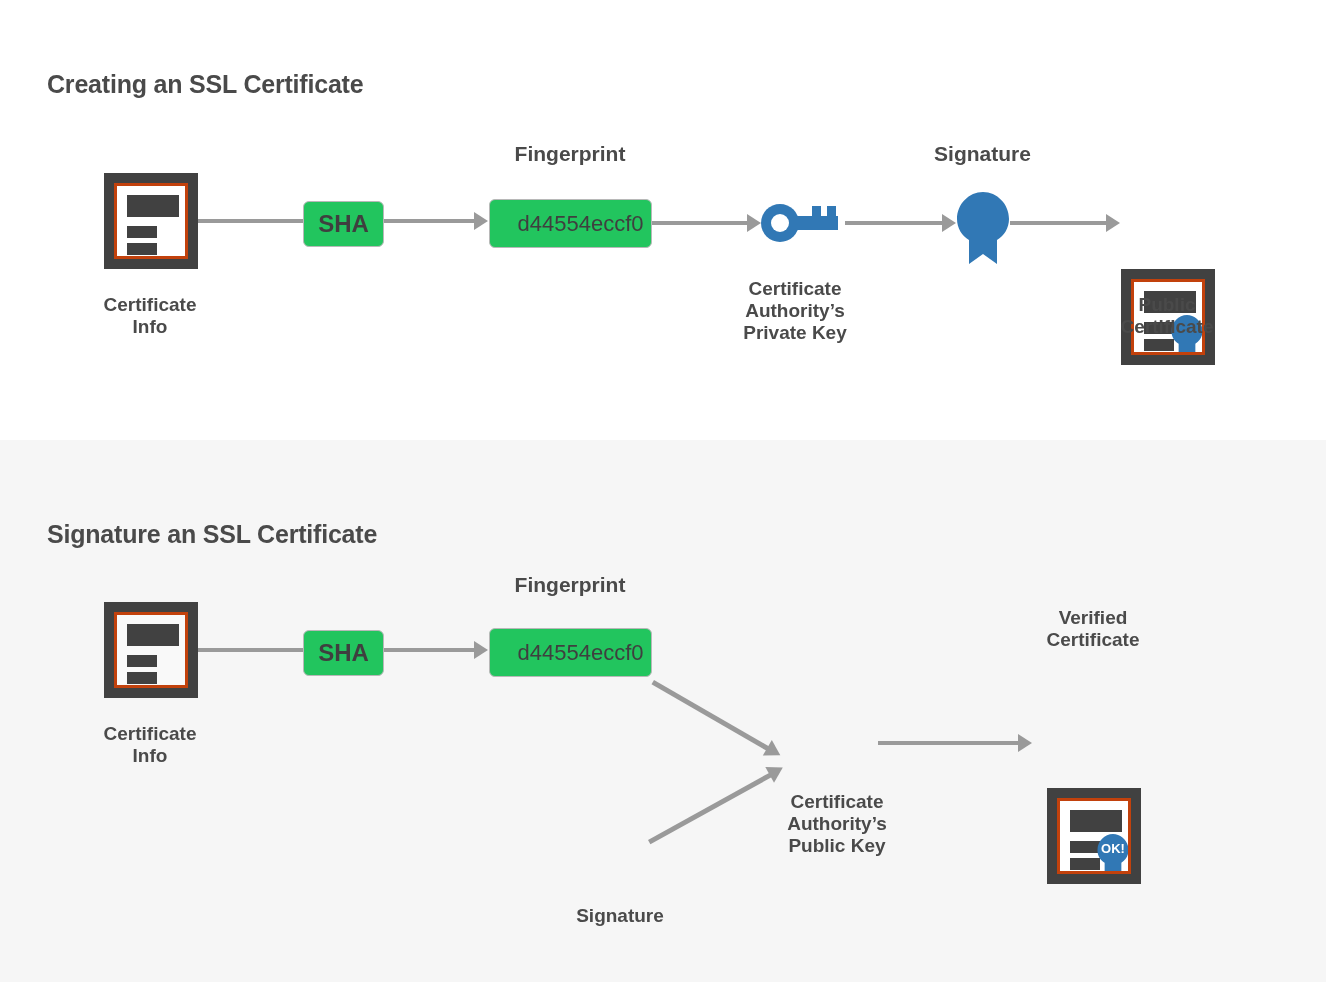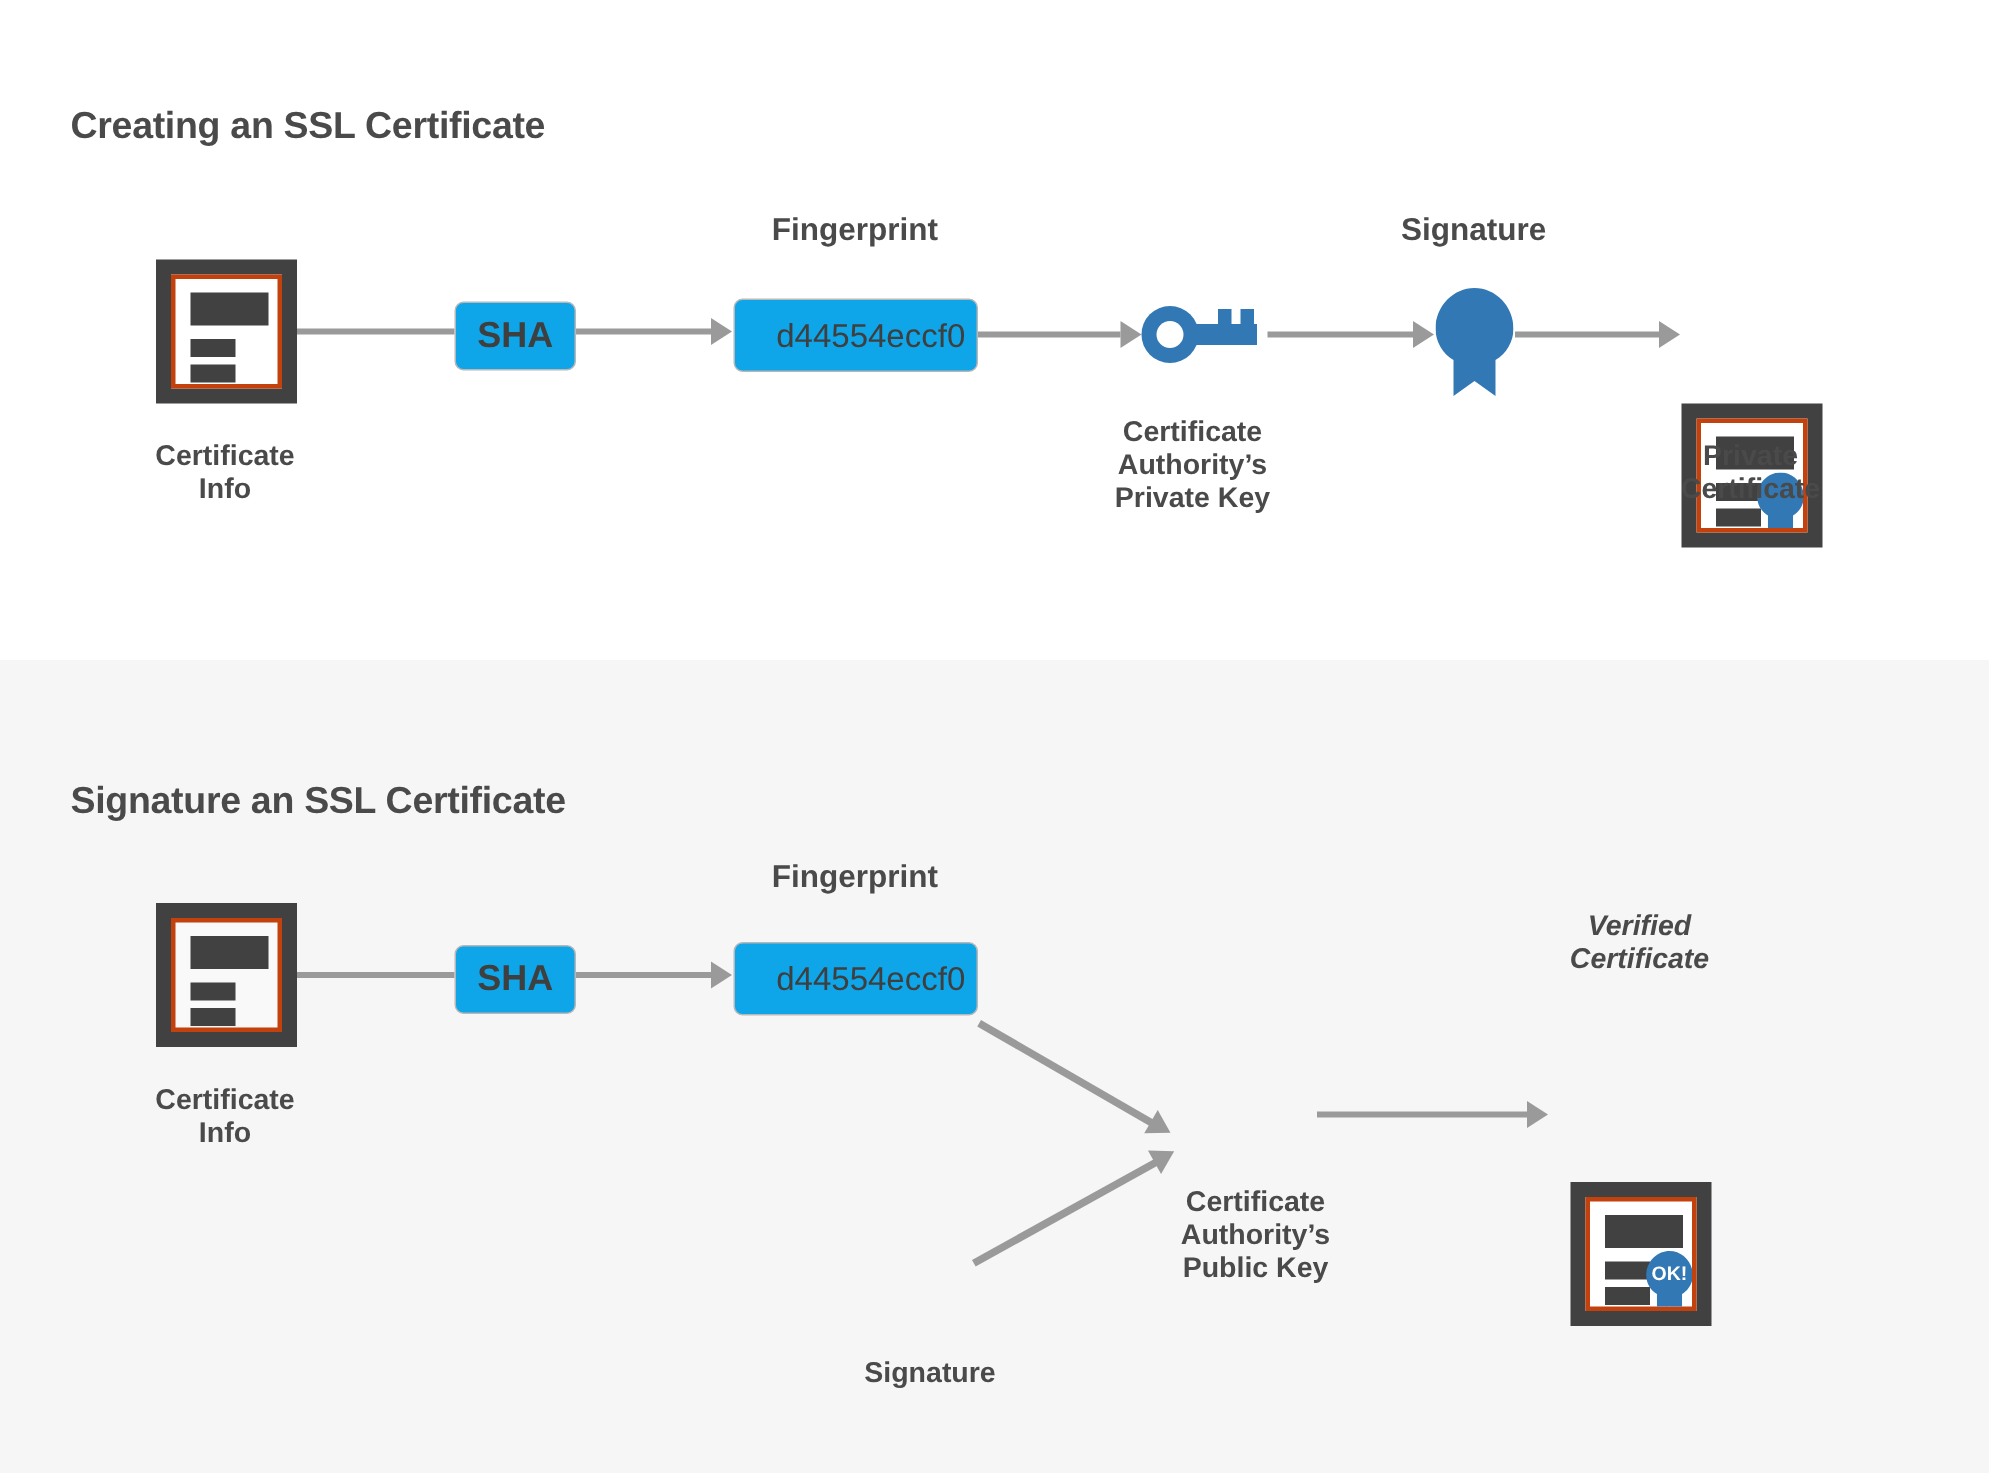--- a/index.html
+++ b/index.html
@@ -74,21 +74,21 @@
   .cert-white-bg .inner { background: #ffffff; }
   .cert-gray-bg .inner { background: #f9f9f9; }
   .cert .bar {
     position: absolute;
     background: #414141;
   }
 
   
   .textbox {
     position: absolute;
-    background: #0ea5e9;
+    background: #22c55e;
     border: 1px solid #b8b8b8;
     border-radius: 6px;
     box-sizing: border-box;
     display: flex;
     align-items: center;
     justify-content: center;
     color: #3f3f3f;
     white-space: nowrap;
   }
   .textbox.sha {
@@ -195,21 +195,21 @@
   <div class="node cert cert-white-bg" style="left:1121px; top:173px; width:94px; height:96px;">
     <div class="inner" style="left:10px; top:10px; right:10px; bottom:10px;">
       <div class="bar" style="left:10px; top:9px; width:52px; height:22px;"></div>
       <div class="bar" style="left:10px; top:40px; width:30px; height:12px;"></div>
       <div class="bar" style="left:10px; top:57px; width:30px; height:12px;"></div>
       <svg style="position:absolute; left:37px; top:33px;" width="32" height="43" viewBox="0 0 52 72">
         <path d="M26 0 C40 0 52 12 52 27 C52 36 47 44 40 48 L40 72 L26 62 L12 72 L12 48 C5 44 0 36 0 27 C0 12 12 0 26 0 Z" fill="#3178b5"></path>
       </svg>
     </div>
   </div>
-  <div class="caption" style="left:1077px; top:294px; width:180px;">Private
+  <div class="caption" style="left:1077px; top:294px; width:180px;">Public
 Certificate</div>
 </div>
 
 <div class="section" id="section-verify">
 
   <div class="section-title" id="title-verify" style="top:52px;">Signature an SSL Certificate</div>
 
   <div class="node cert cert-gray-bg" style="left:104px; top:162px; width:94px; height:96px;">
     <div class="inner" style="left:10px; top:10px; right:10px; bottom:10px;">
       <div class="bar" style="left:10px; top:9px; width:52px; height:22px;"></div>
@@ -242,21 +242,21 @@
 
   <div class="caption" style="left:742px; top:351px; width:190px;">Certificate
 Authority’s
 Public Key</div>
 
   <div class="caption" style="left:530px; top:465px; width:180px;">Signature</div>
 
   <div class="line" style="left:878px; top:301px; width:140px;"></div>
   <div class="arrow" style="left:1018px; top:294px;"></div>
 
-  <div class="caption" style="left:1003px; top:167px; width:180px;font-style:italic;">Verified
+  <div class="caption" style="left:1003px; top:167px; width:180px;">Verified
 Certificate</div>
   <div class="node cert cert-white-bg" style="left:1047px; top:252px; width:94px; height:96px;">
     <div class="inner" style="left:10px; top:10px; right:10px; bottom:10px;">
       <div class="bar" style="left:10px; top:9px; width:52px; height:22px;"></div>
       <div class="bar" style="left:10px; top:40px; width:30px; height:12px;"></div>
       <div class="bar" style="left:10px; top:57px; width:30px; height:12px;"></div>
       <svg style="position:absolute; left:37px; top:33px;" width="32" height="43" viewBox="0 0 52 72">
         <path d="M26 0 C40 0 52 12 52 27 C52 36 47 44 40 48 L40 72 L26 62 L12 72 L12 48 C5 44 0 36 0 27 C0 12 12 0 26 0 Z" fill="#3178b5"></path>
       </svg>
       <div style="position:absolute; left:37px; top:40px; width:32px; text-align:center;

